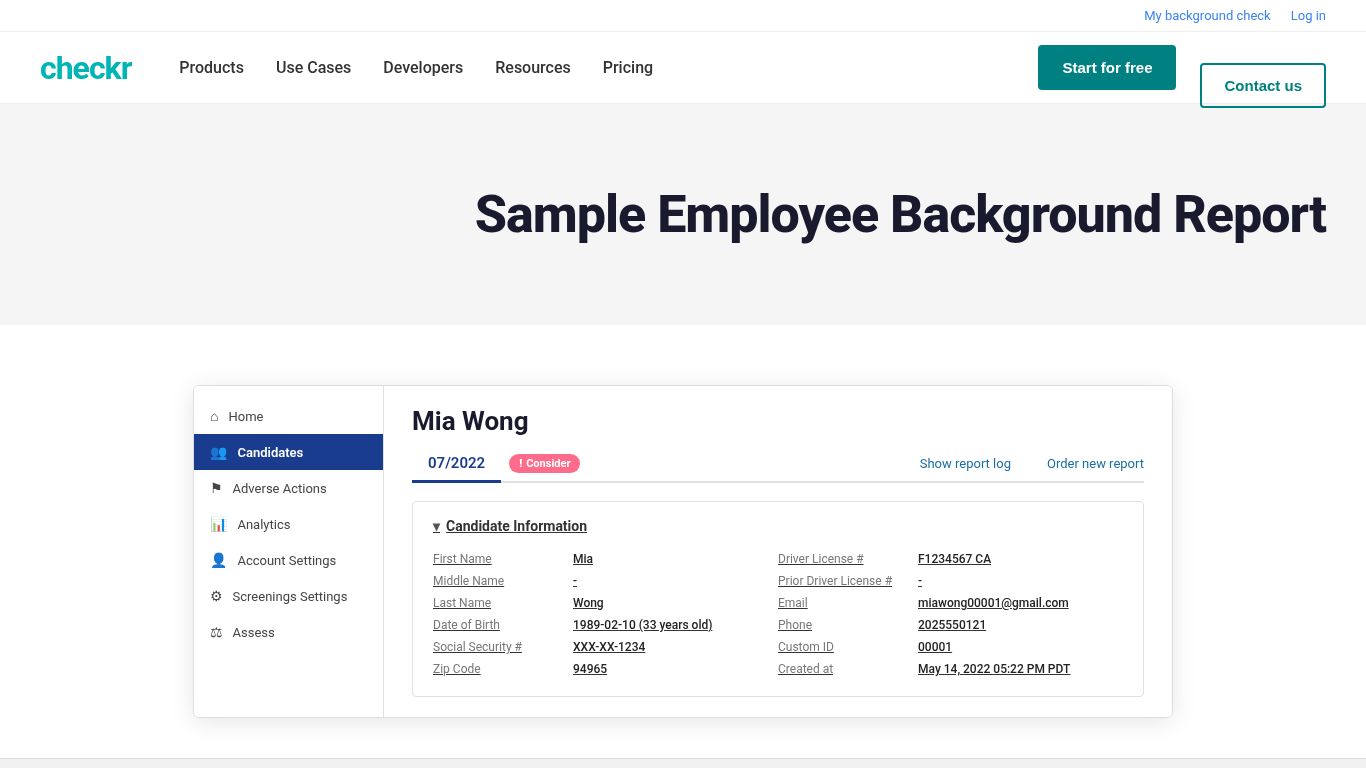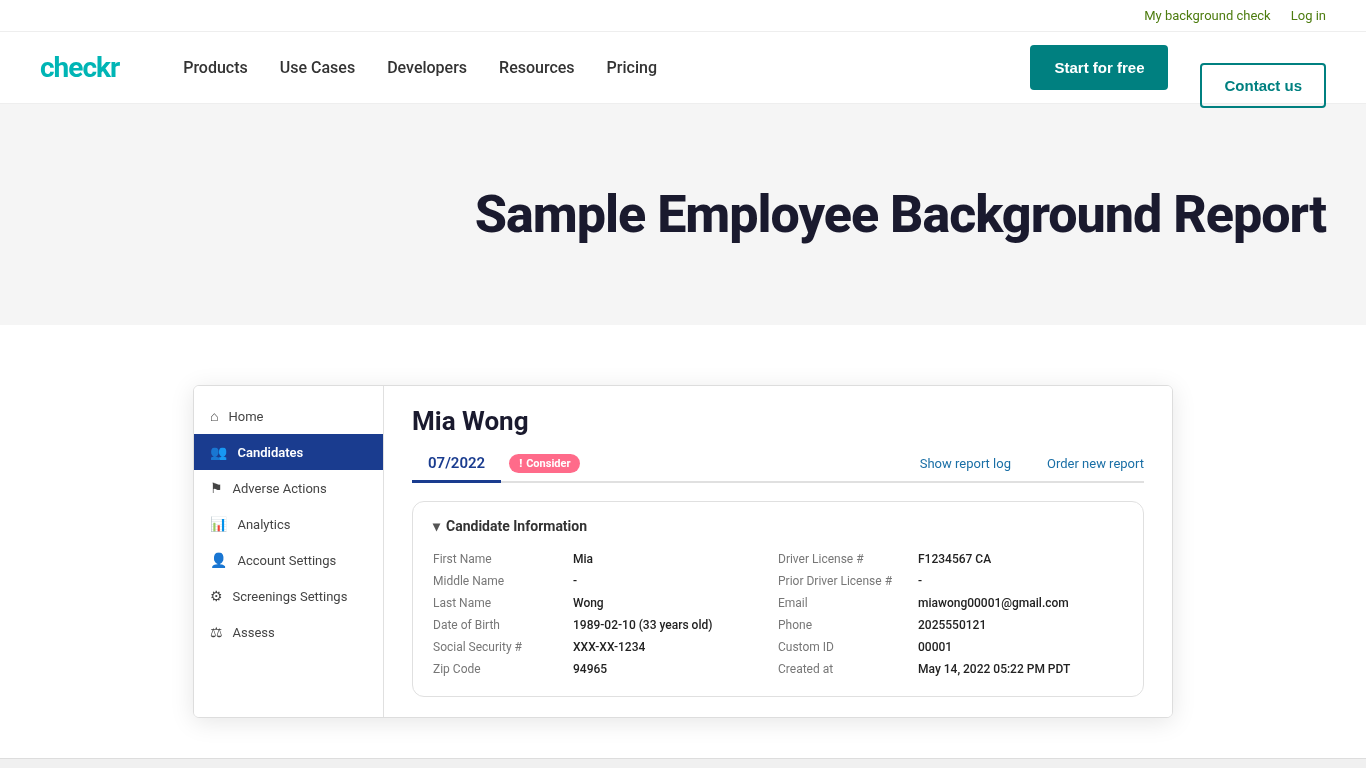--- a/index.html
+++ b/index.html
@@ -9,57 +9,57 @@
     .top-bar {
       display: flex;
       justify-content: flex-end;
       align-items: center;
       padding: 8px 40px;
       font-size: 13px;
       color: #555;
       border-bottom: 1px solid #eee;
     }
     .top-bar a {
-      color: #4d7c0f;
+      color: #3b82f6;
       text-decoration: none;
       margin-left: 20px;
     }
 
     
     nav {
       display: flex;
       align-items: center;
       padding: 0 40px;
       height: 72px;
       border-bottom: 1px solid #eee;
       background: #fff;
     }
     .logo {
-      font-size: 28px;
+      font-size: 32px;
       font-weight: 700;
       color: #00b5b5;
-      margin-right: 64px;
+      margin-right: 48px;
       letter-spacing: -1px;
     }
     .nav-links {
       display: flex;
       gap: 32px;
       list-style: none;
       flex: 1;
       align-items: center;
     }
     .nav-links li a {
       text-decoration: none;
       color: #333;
       font-size: 16px;
       font-weight: 500;
     }
     .nav-ctas {
       display: flex;
-      gap: 32px;
+      gap: 24px;
       align-items: center;
     }
     .btn-primary {
       background: #008080;
       color: #fff;
       border: none;
       padding: 14px 24px;
       font-size: 15px;
       font-weight: 600;
       cursor: pointer;
@@ -191,22 +191,23 @@
     }
     .report-action-link {
       color: #1a6fa6;
       cursor: pointer;
       text-decoration: none;
     }
 
     
     .info-section {
       border: 1px solid #e0e0e0;
-      border-radius: 12px;
+      border-radius: 4px;
       padding: 16px 20px;
+      text-decoration: underline;
     }
     .info-section-title {
       font-size: 14px;
       font-weight: 700;
       color: #333;
       margin-bottom: 14px;
       display: flex;
       align-items: center;
       gap: 6px;
     }

